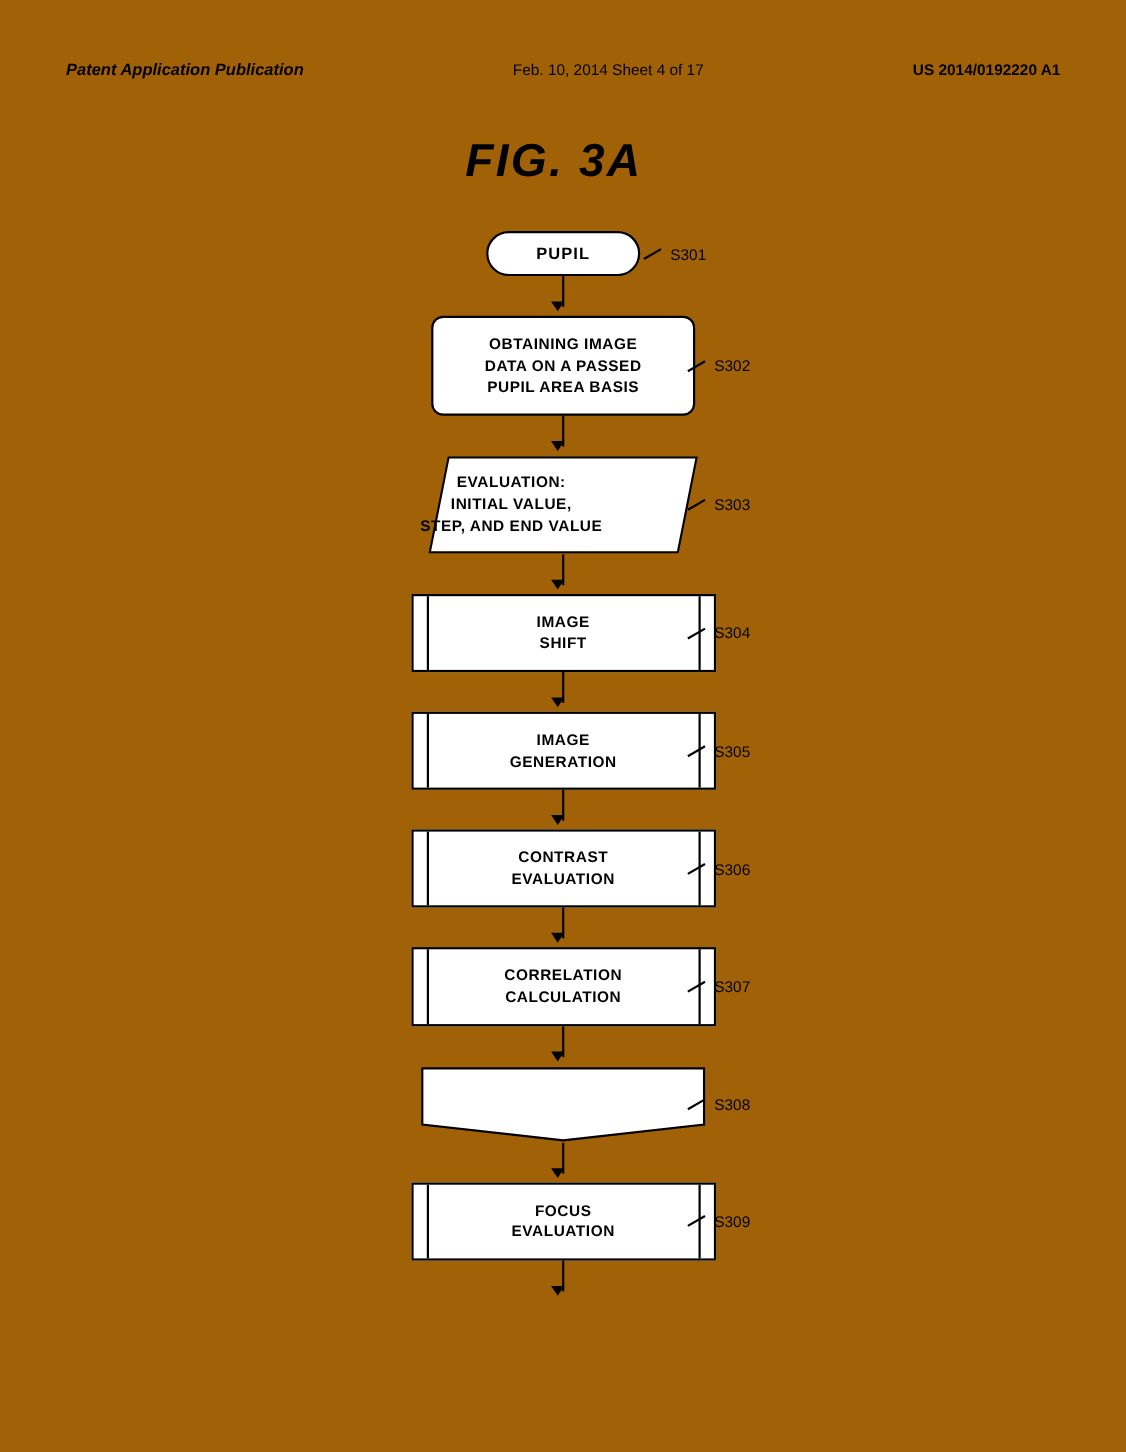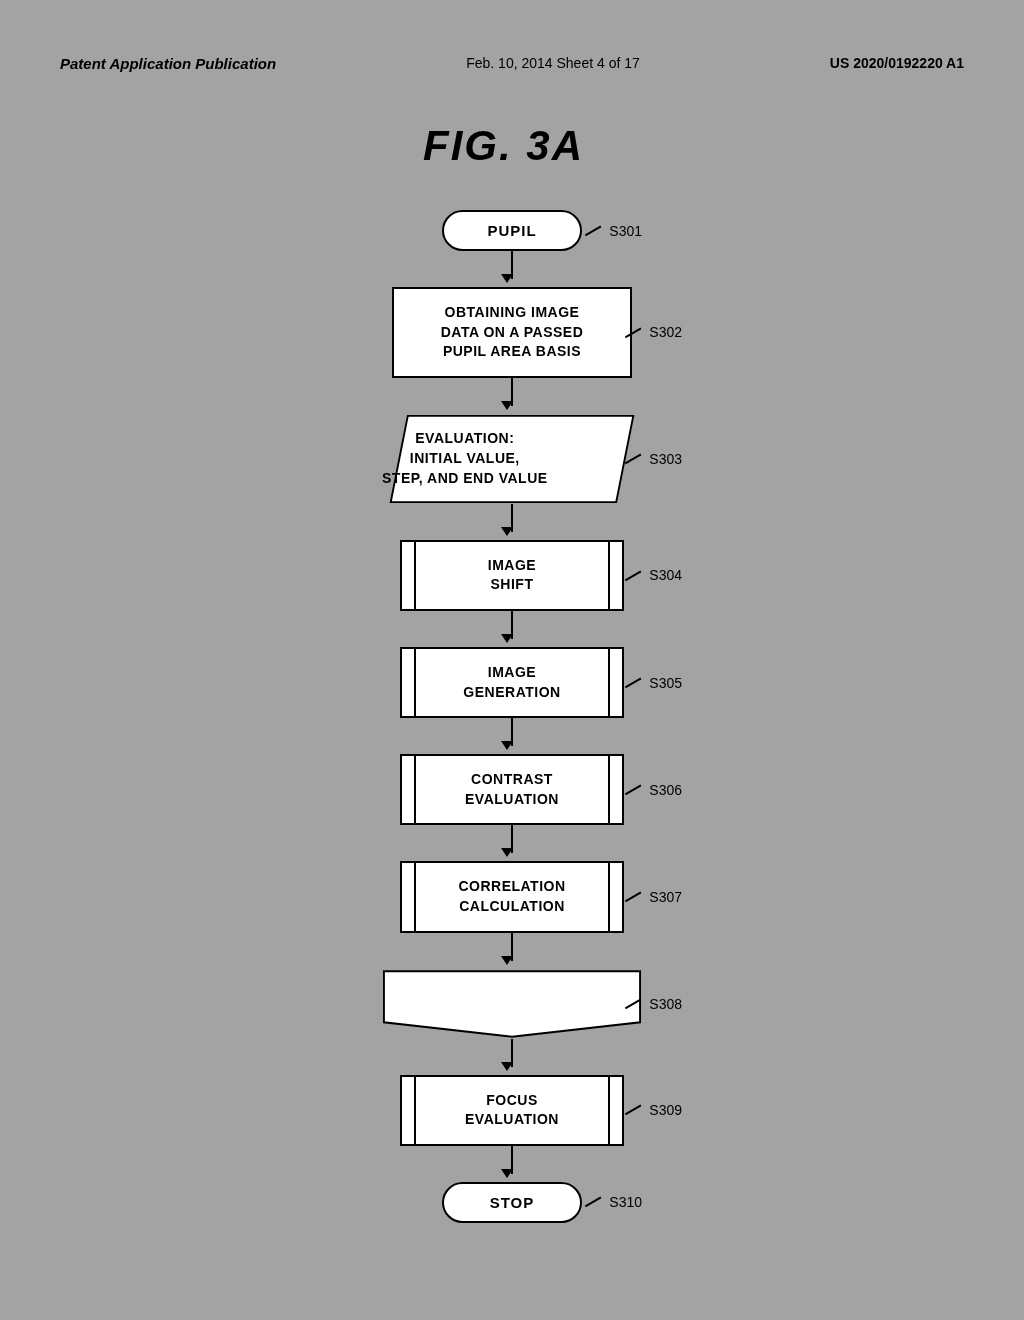--- a/index.html
+++ b/index.html
@@ -7,21 +7,21 @@
       background: #fff;
       font-family: Arial, Helvetica, sans-serif;
       width: 1024px;
       min-height: 1320px;
       position: relative;
     }
 
     .page {
       width: 1024px;
       min-height: 1320px;
-      background: #a3a3a3;
+      background: #a16207;
       padding: 0;
       position: relative;
     }
 
     
     .header {
       display: flex;
       justify-content: space-between;
       align-items: flex-start;
       padding: 55px 60px 20px 60px;
@@ -116,38 +116,38 @@
       text-align: center;
       background: #fff;
       font-size: 15px;
       font-weight: bold;
       letter-spacing: 1px;
     }
 
     
     .rect {
       border: 2px solid #000;
-      border-radius: 0;
+      border-radius: 11px;
       min-width: 220px;
       width: 240px;
       padding: 14px 20px;
       text-align: center;
       background: #fff;
       font-size: 14px;
       font-weight: bold;
       letter-spacing: 0.5px;
       line-height: 1.4;
     }
 
     
     .rect-subprocess {
       border: 2px solid #000;
       border-radius: 0;
       min-width: 220px;
-      width: 224px;
+      width: 277px;
       padding: 14px 20px;
       text-align: center;
       background: #fff;
       font-size: 14px;
       font-weight: bold;
       letter-spacing: 0.5px;
       line-height: 1.4;
       position: relative;
     }
     .rect-subprocess::before {
@@ -241,21 +241,21 @@
 
   </style>
 </head>
 <body>
 
 <div class="page">
 
   <div class="header">
     <div class="header-left">Patent Application Publication</div>
     <div class="header-center">Feb. 10, 2014  Sheet 4 of 17</div>
-    <div class="header-right">US 2020/0192220 A1</div>
+    <div class="header-right">US 2014/0192220 A1</div>
   </div>
 
   <div class="figure-title">FIG. 3A</div>
 
   <div class="flowchart">
 
     <div class="step-row">
       <div class="shape-container">
         <div class="rounded-rect">PUPIL</div>
       </div>
@@ -343,22 +343,16 @@
 
     <div class="step-row">
       <div class="shape-container">
         <div class="rect-subprocess">FOCUS<br>EVALUATION</div>
       </div>
       <div class="step-label">&nbsp;S309</div>
     </div>
 
     <div class="arrow-down"></div>
 
-    <div class="step-row">
-      <div class="shape-container">
-        <div class="rounded-rect">STOP</div>
-      </div>
-      <div class="step-label step-label-rounded">&nbsp;S310</div>
-    </div>
 
   </div>
 
 </div>
 
 </body></html>

